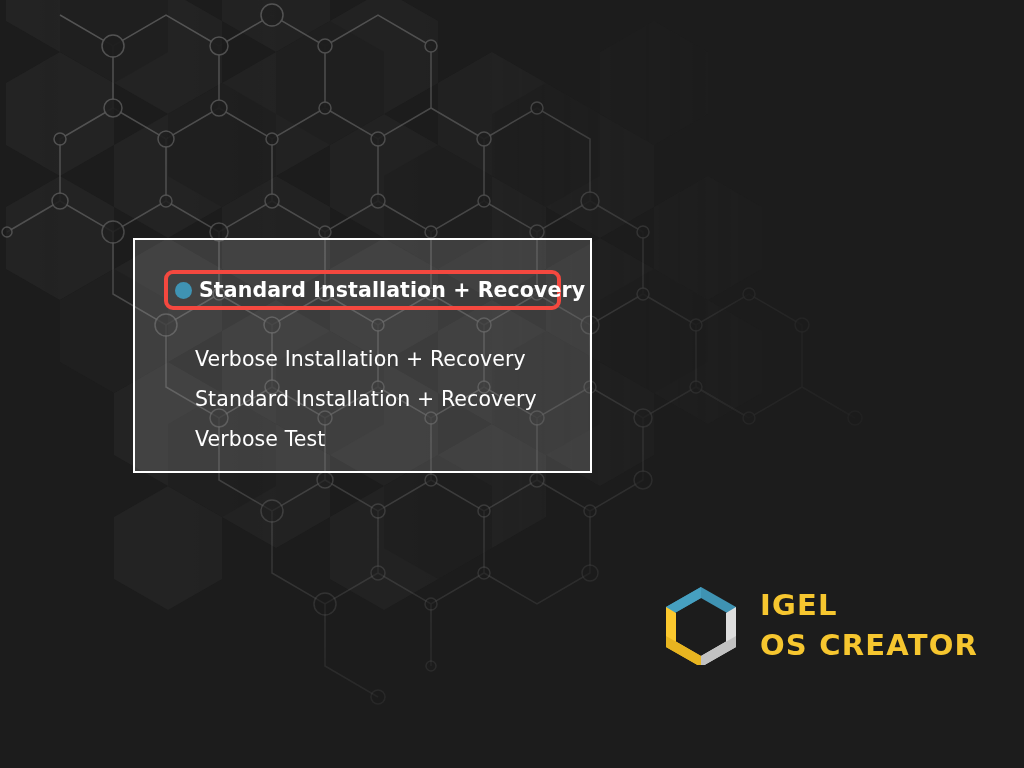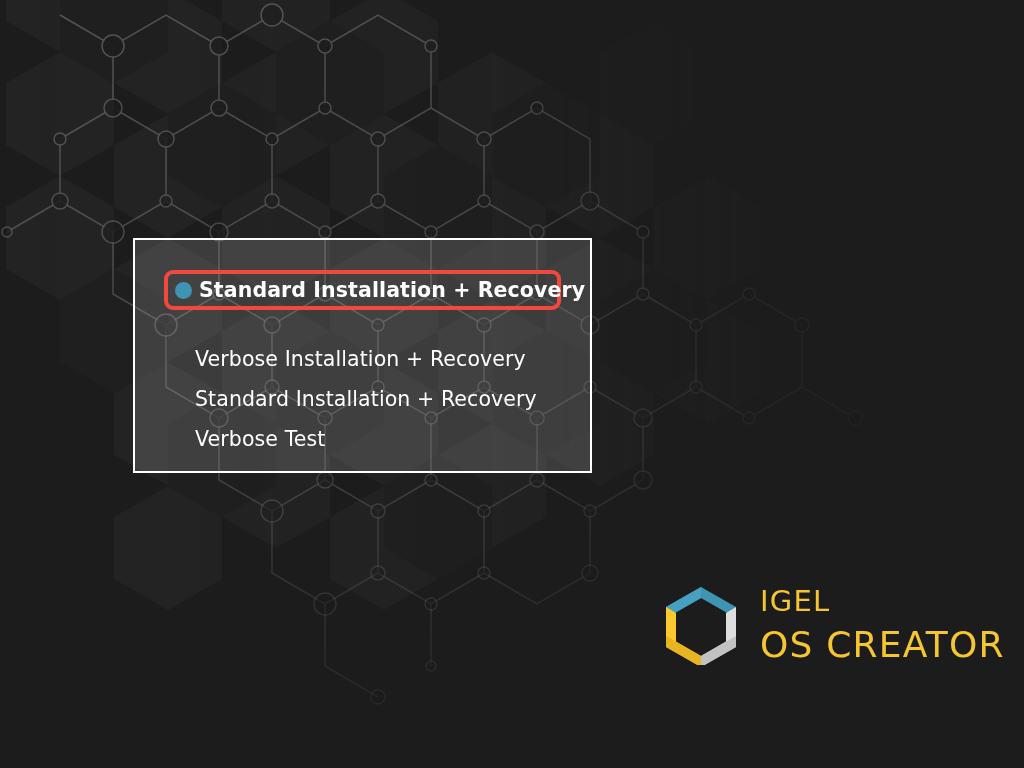--- a/index.html
+++ b/index.html
@@ -129,30 +129,30 @@
 
   #brand-text {
     margin-left: 17px;
     display: flex;
     flex-direction: column;
     justify-content: center;
   }
 
   .brand-line {
     color: #f6c62f;
-    font-weight: normal;
+    font-weight: bold;
     letter-spacing: 1.2px;
     line-height: 1.0;
   }
   #brand-line-1 {
     font-size: 29px;
     margin-bottom: 11px;
   }
   #brand-line-2 {
-    font-size: 36px;
+    font-size: 29px;
   }
 </style>
 </head>
 <body>
 
 <div id="screen">
 
   <svg id="bg-art" viewBox="0 0 1024 768" xmlns="http://www.w3.org/2000/svg" aria-hidden="true">
     <defs>
       <linearGradient id="fadeRight" x1="0" y1="0" x2="1" y2="0">

